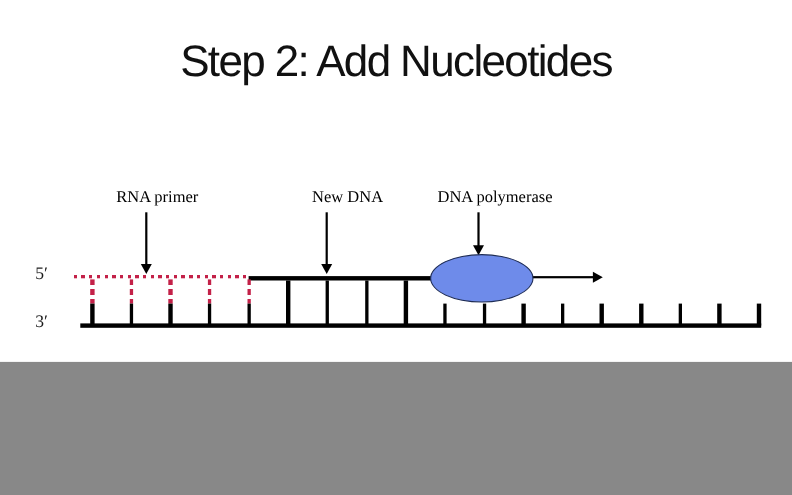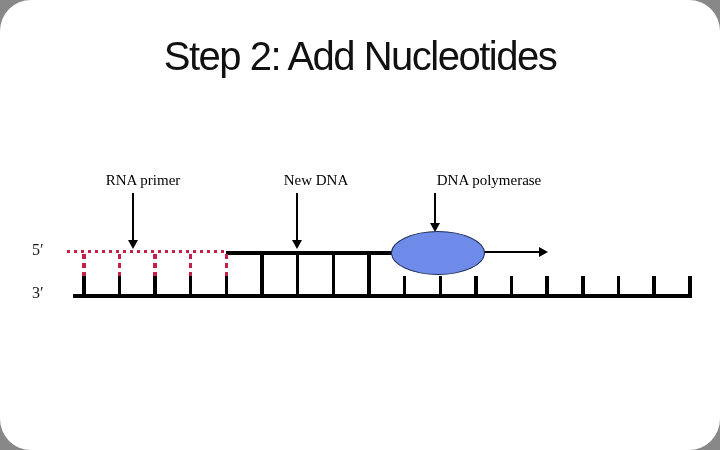--- a/index.html
+++ b/index.html
@@ -1,22 +1,21 @@
 <!DOCTYPE html>
 <html style="--primer-red: #c32148; --poly-fill: #6e8bea; --poly-border: #1f2d55;"><head>
 <meta charset="utf-8">
 <style>
   html,body { margin:0; padding:0; background:#888; }
   .slide {
     position: relative;
-    width: 720px; height: 450px;
+    width: 720px; height: 329px;
     background: #ffffff;
     overflow: hidden;
     font-family: "Liberation Sans", sans-serif;
-    border-radius: 31px;
   }
   .title {
     position: absolute;
     left: 0; top: 34px; width: 720px;
     text-align: center;
     font-family: "Liberation Sans", sans-serif;
     font-size: 40px;
     letter-spacing: -1.5px;
     color: #111111;
     white-space: nowrap;
@@ -90,21 +89,21 @@
 <body>
 
 <div class="slide">
 
   <div class="title">Step 2: Add Nucleotides</div>
 
   <div class="diagram">
 
     <div class="dlabel" style="left:143px">RNA primer</div>
     <div class="dlabel" style="left:316px">New DNA</div>
-    <div class="dlabel" style="left:489px">DNA polymerase</div>
+    <div class="dlabel" style="left:450px">DNA polymerase</div>
 
     <div>
       <div class="vline" style="left:132px; top:193px; height:48px;"></div>
       <div class="head-down" style="left:128px; top:240px;"></div>
     </div>
     <div>
       <div class="vline" style="left:296px; top:193px; height:48px;"></div>
       <div class="head-down" style="left:292px; top:240px;"></div>
     </div>
     <div>

